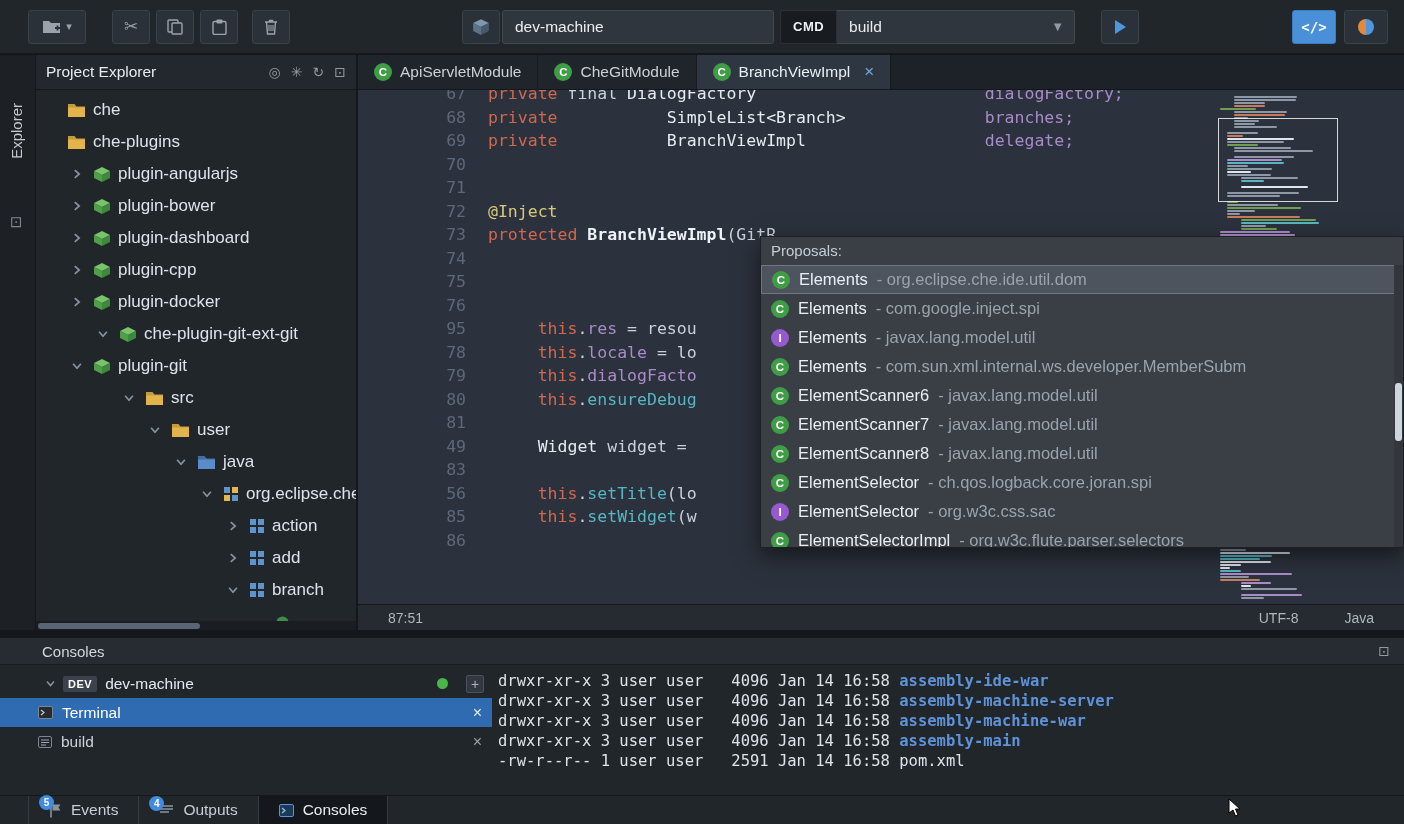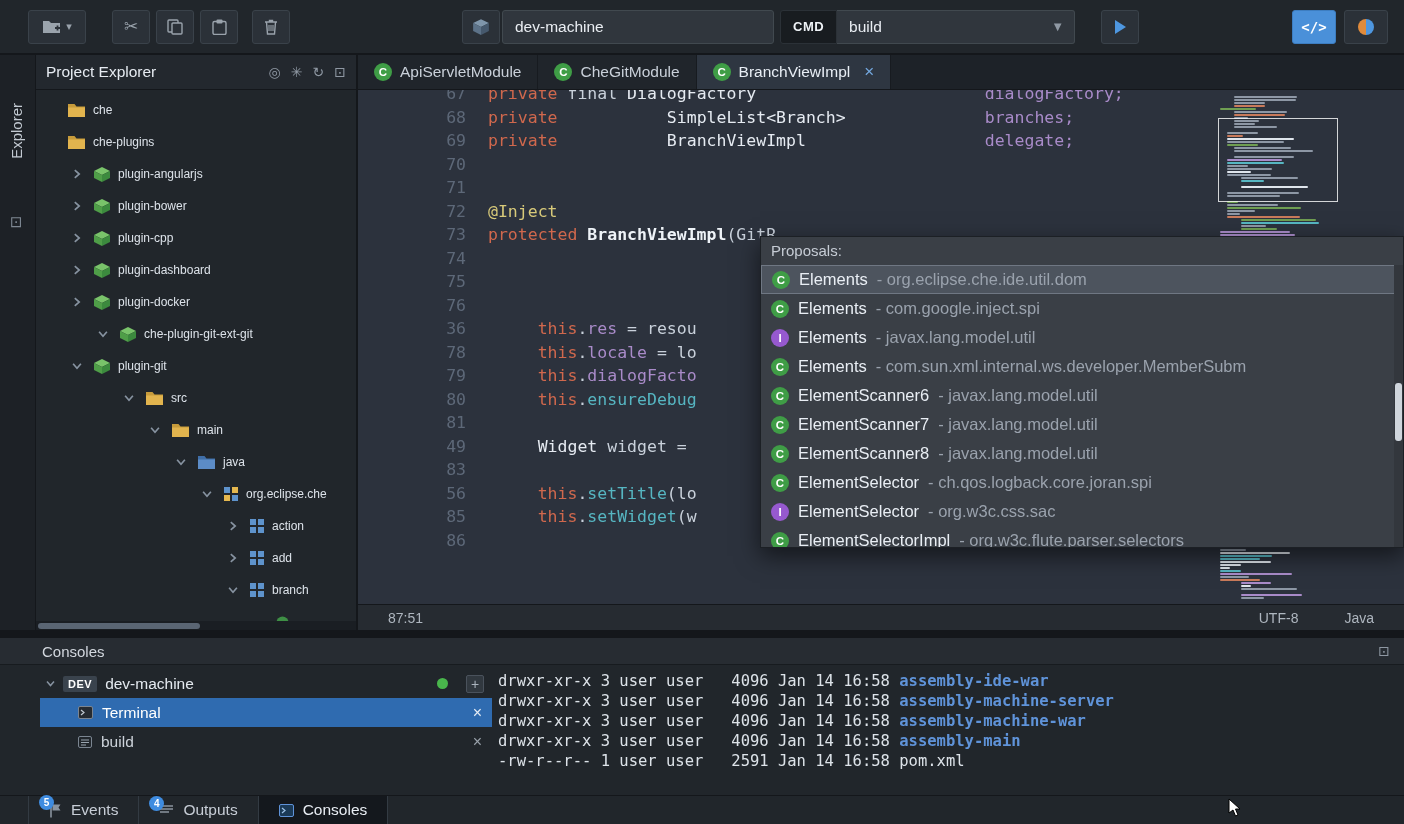--- a/index.html
+++ b/index.html
@@ -35,21 +35,21 @@
     color:#c3cad2;font-size:15px;cursor:pointer;}
   .strip-icon{position:absolute;top:158px;left:10px;color:#7d8792;font-size:15px;}
 
   
   .explorer{width:322px;flex:0 0 322px;background:#21262b;border-right:2px solid #14171b;display:flex;flex-direction:column;}
   .exp-header{height:35px;flex:0 0 35px;display:flex;align-items:center;padding:0 10px;background:#23282e;border-bottom:1px solid #14171b;}
   .exp-title{font-size:15.5px;color:#e6ebf1;}
   .exp-icons{margin-left:auto;display:flex;gap:10px;color:#8f98a3;font-size:14px;}
   .exp-icons span{cursor:pointer;}
   .tree{flex:1;overflow:hidden;padding-top:4px;}
-  .tree-row{height:32px;display:flex;align-items:center;font-size:12px;color:#dde3ea;white-space:nowrap;cursor:pointer;}
+  .tree-row{height:32px;display:flex;align-items:center;font-size:17px;color:#dde3ea;white-space:nowrap;cursor:pointer;}
   .chev{width:22px;flex:0 0 22px;display:flex;align-items:center;justify-content:flex-start;}
   .tree-ic{margin-right:8px;display:flex;align-items:center;}
   .hscroll{height:9px;flex:0 0 9px;background:#1a1e23;position:relative;}
   .hscroll .thumb{position:absolute;left:2px;top:1.5px;height:6px;width:162px;background:#5a6573;border-radius:3px;}
 
   
   .editor-col{flex:1;display:flex;flex-direction:column;min-width:0;}
   .tabbar{height:35px;flex:0 0 35px;background:#1d2228;display:flex;align-items:stretch;border-bottom:1px solid #14171b;}
   .etab{display:flex;align-items:center;gap:8px;padding:0 16px;color:#c9d0d9;font-size:15.5px;background:#20252b;
     border-right:1px solid #171b20;cursor:pointer;}
@@ -97,21 +97,21 @@
     padding:0 14px 0 42px;color:#d2d7de;font-size:15px;}
   .con-min{margin-left:auto;color:#8f98a3;font-size:14px;cursor:pointer;}
   .con-body{flex:1;display:flex;min-height:0;}
   .con-left{width:492px;flex:0 0 492px;padding-top:4px;}
   .machine-row{height:29px;display:flex;align-items:center;padding-left:46px;gap:8px;cursor:pointer;}
   .dev-badge{background:#3a434d;border-radius:2px;font-size:11px;font-weight:bold;padding:2px 5px;color:#fff;letter-spacing:.5px;}
   .machine-name{font-size:15.5px;color:#e4e9ef;}
   .status-dot{width:11px;height:11px;border-radius:50%;background:#49b64c;margin-left:auto;}
   .add-btn{width:18px;height:18px;border:1px solid #4a525c;background:#31383f;color:#aab3bd;display:flex;align-items:center;
     justify-content:center;border-radius:2px;margin:0 8px 0 10px;font-size:14px;cursor:pointer;}
-  .proc-row{height:29px;margin-left:40px;display:flex;align-items:center;gap:9px;padding-left:38px;color:#cdd3da;
+  .proc-row{height:29px;display:flex;align-items:center;gap:9px;padding-left:38px;color:#cdd3da;
     font-size:15.5px;cursor:pointer;}
   .proc-row.sel{background:#2f6bb0;color:#fff;}
   .proc-close{margin-left:auto;margin-right:10px;color:#9aa2ab;font-size:16px;cursor:pointer;}
   .proc-row.sel .proc-close{color:#e6edf5;}
   .con-term{flex:1;font-family:"DejaVu Sans Mono","Liberation Mono",monospace;font-size:15.5px;line-height:20px;
     padding:6px 0 0 6px;color:#dde3e9;white-space:pre;overflow:hidden;cursor:text;}
   .tdir{color:#5f93d9;font-weight:bold;}
   .tfile{color:#dde3e9;}
 
   
@@ -286,36 +286,36 @@
                 <path d="M2.5 1l4 3.5-4 3.5" fill="none" stroke="#8793a1" stroke-width="1.5"></path>
               </svg>
             </span>
             <span class="tree-ic ico">
               <svg width="16" height="15" viewBox="0 0 16 15">
                 <path fill="#79c36a" d="M8 0l8 4-8 4-8-4z"></path>
                 <path fill="#4f9e48" d="M0 4l8 4v7l-8-4z"></path>
                 <path fill="#3c8a3e" d="M16 4l-8 4v7l8-4z"></path>
               </svg>
             </span>
-            <span>plugin-cpp</span>
+            <span>plugin-dashboard</span>
           </div>
           <div class="tree-row" style="padding-left: 36px;">
             <span class="chev">
               <svg width="10" height="10" viewBox="0 0 9 9">
                 <path d="M2.5 1l4 3.5-4 3.5" fill="none" stroke="#8793a1" stroke-width="1.5"></path>
               </svg>
             </span>
             <span class="tree-ic ico">
               <svg width="16" height="15" viewBox="0 0 16 15">
                 <path fill="#79c36a" d="M8 0l8 4-8 4-8-4z"></path>
                 <path fill="#4f9e48" d="M0 4l8 4v7l-8-4z"></path>
                 <path fill="#3c8a3e" d="M16 4l-8 4v7l8-4z"></path>
               </svg>
             </span>
-            <span>plugin-dashboard</span>
+            <span>plugin-cpp</span>
           </div>
           <div class="tree-row" style="padding-left: 36px;">
             <span class="chev">
               <svg width="10" height="10" viewBox="0 0 9 9">
                 <path d="M2.5 1l4 3.5-4 3.5" fill="none" stroke="#8793a1" stroke-width="1.5"></path>
               </svg>
             </span>
             <span class="tree-ic ico">
               <svg width="16" height="15" viewBox="0 0 16 15">
                 <path fill="#79c36a" d="M8 0l8 4-8 4-8-4z"></path>
@@ -374,21 +374,21 @@
               <svg width="10" height="10" viewBox="0 0 9 9">
                 <path d="M1 2.5l3.5 4 3.5-4" fill="none" stroke="#8793a1" stroke-width="1.5"></path>
               </svg>
             </span>
             <span class="tree-ic ico">
               <svg width="17" height="13" viewBox="0 0 17 13">
                 <path fill="#c79b3b" d="M0 0h6.5l2 2.5H17V13H0z"></path>
                 <path fill="#e2b44e" d="M0 3.5h17V13H0z"></path>
               </svg>
             </span>
-            <span>main</span>
+            <span>user</span>
           </div>
           <div class="tree-row" style="padding-left: 140px;">
             <span class="chev">
               <svg width="10" height="10" viewBox="0 0 9 9">
                 <path d="M1 2.5l3.5 4 3.5-4" fill="none" stroke="#8793a1" stroke-width="1.5"></path>
               </svg>
             </span>
             <span class="tree-ic ico">
               <svg width="17" height="13" viewBox="0 0 17 13">
                 <path fill="#3f6ea8" d="M0 0h6.5l2 2.5H17V13H0z"></path>
@@ -528,21 +528,21 @@
             </div>
             <div class="cl-row">
               <span class="cl-num">75</span>
               <span class="cl-text"></span>
             </div>
             <div class="cl-row">
               <span class="cl-num">76</span>
               <span class="cl-text"></span>
             </div>
             <div class="cl-row">
-              <span class="cl-num">36</span>
+              <span class="cl-num">95</span>
               <span class="cl-text"><span class="tok-pl">     </span><span class="tok-kw">this</span><span class="tok-pl">.</span><span class="tok-fd">res</span><span class="tok-pl"> = resou</span></span>
             </div>
             <div class="cl-row">
               <span class="cl-num">78</span>
               <span class="cl-text"><span class="tok-pl">     </span><span class="tok-kw">this</span><span class="tok-pl">.</span><span class="tok-fd">locale</span><span class="tok-pl"> = lo</span></span>
             </div>
             <div class="cl-row">
               <span class="cl-num">79</span>
               <span class="cl-text"><span class="tok-pl">     </span><span class="tok-kw">this</span><span class="tok-pl">.</span><span class="tok-fd">dialogFacto</span></span>
             </div>

